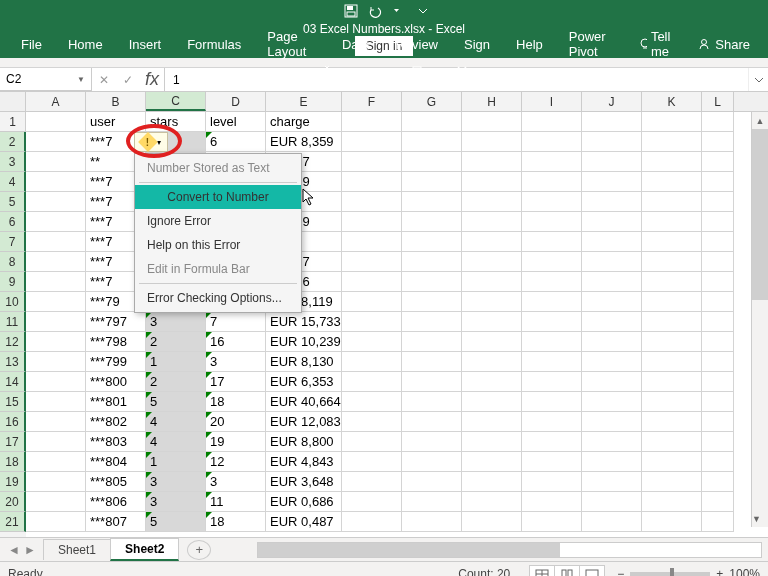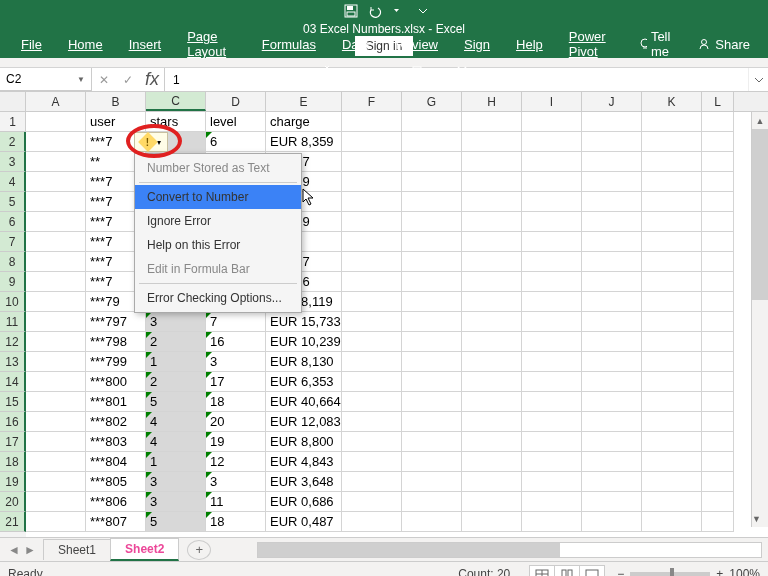--- a/index.html
+++ b/index.html
@@ -9,21 +9,21 @@
 .titlebar { height: 30px; background: #217346; color: #fff; display: flex; align-items: center; font-size: 12px; flex-direction: column; }
 .titlebar .qat { display: flex; align-items: center; padding-left: 6px; gap: 2px; }
 .titlebar .qat-btn { width: 22px; height: 22px; display: flex; align-items: center; justify-content: center; }
 .titlebar .title { flex: 1; text-align: center; }
 .titlebar .signin { background: #fff; color: #217; padding: 2px 10px; border: 1px solid #fff; font-size: 12px; color: #333; }
 .titlebar .winbtns { display: flex; margin-left: 20px; }
 .titlebar .winbtn { width: 45px; height: 30px; display: flex; align-items: center; justify-content: center; }
 
 
 .ribbon { height: 28px; background: #217346; display: flex; align-items: center; padding: 0 8px; gap: 0; font-size: 13px; color: #fff; }
-.ribbon .tab { padding: 6px 13px; cursor: pointer; text-decoration: underline; }
+.ribbon .tab { padding: 6px 13px; cursor: pointer; }
 .ribbon .spacer { flex: 1; }
 .ribbon .tellme, .ribbon .share { display: flex; align-items: center; gap: 4px; padding: 0 10px; }
 
 
 .ribbondiv { height: 10px; background: #f3f2f1; border-bottom: 1px solid #d4d4d4; }
 
 
 .namebar { height: 24px; background: #fff; border-bottom: 1px solid #ccc; display: flex; align-items: stretch; font-size: 12px; }
 .namebox { width: 92px; border: 1px solid #ccc; border-top: none; border-left: none; display: flex; align-items: center; padding: 4px 6px; background: #fff; }
 .namebox .dd { margin-left: auto; font-size: 8px; color: #666; }
@@ -64,34 +64,34 @@
 .selbox { position: absolute; border: 2px solid #217346; pointer-events: none; }
 
 
 .warnwrap { position: absolute; left: 108px; top: 20px; z-index: 50; }
 .warnbtn { width: 34px; height: 20px; background: #fffde7; border: 1px solid #c8c0a0; display: flex; align-items: center; justify-content: center; gap: 2px; font-size: 8px; }
 .warnbtn .diamond { width: 14px; height: 14px; background: #ffd966; transform: rotate(45deg); display: flex; align-items: center; justify-content: center; }
 .warnbtn .diamond span { transform: rotate(-45deg); font-weight: bold; color: #7a5b00; font-size: 10px; }
 .warnmenu { position: absolute; left: 0; top: 21px; width: 168px; background: #f5f5f5; border: 1px solid #aaa; box-shadow: 2px 2px 6px rgba(0,0,0,0.25); font-size: 12px; padding: 2px 0; }
 .warnmenu .mi { padding: 5px 12px; color: #333; }
 .warnmenu .mi.disabled { color: #888; }
-.warnmenu .mi.hover { background: #3b82f6; }
+.warnmenu .mi.hover { background: #14b8a6; text-align: center; }
 .warnmenu .sep { height: 1px; background: #ccc; margin: 2px 4px; }
 
 
 .redcircle { position: absolute; left: 100px; top: 12px; width: 56px; height: 34px; border: 4px solid #e02020; border-radius: 50%; z-index: 60; pointer-events: none; }
 
 
 .cursor { position: absolute; left: 276px; top: 76px; z-index: 70; pointer-events: none; }
 
 
 .sheettabs { height: 24px; border-top: 1px solid #ccc; background: #f3f2f1; display: flex; align-items: center; font-size: 12px; }
 .sheettabs .nav { display: flex; gap: 0; padding: 0 6px; color: #888; }
 .sheettabs .navbtn { width: 16px; text-align: center; }
-.sheettab { padding: 3px 14px; border: 1px solid #ccc; border-bottom: none; background: #fff; color: #ec4899; margin-left: -1px; }
+.sheettab { padding: 3px 14px; border: 1px solid #ccc; border-bottom: none; background: #fff; color: #000000; margin-left: -1px; }
 .sheettab.inactive { background: #f3f2f1; color: #444; }
 .sheettab.active { border-bottom: 2px solid #217346; font-weight: 600; }
 .addsheet { width: 24px; height: 20px; border: 1px solid #ccc; border-radius: 50%; display: flex; align-items: center; justify-content: center; margin-left: 8px; color: #666; font-size: 13px; }
 .sheettabs .hsb { flex: 1; margin: 0 6px; height: 16px; border: 1px solid #ccc; background: #fff; display: flex; }
 .sheettabs .hsb .thumb { width: 60%; background: #cfcfcf; }
 .vsb { position:absolute; right:0; top:112px; bottom:49px; width:17px; border-left:1px solid #ccc; background:#f3f2f1;}
 .vsb .btn{height:17px;display:flex;align-items:center;justify-content:center;font-size:9px;color:#666;}
 .vsb .track{position:absolute;top:17px;bottom:17px;left:0;right:0;}
 .vsb .thumb{height:45%;background:#cfcfcf;}
 
@@ -157,22 +157,22 @@
           <line x1="10" y1="2" x2="2" y2="10" stroke="#fff" stroke-width="1.5"></line>
         </svg>
       </div>
   </div>
 </div>
 
 <div class="ribbon">
   <div class="tab">File</div>
   <div class="tab">Home</div>
   <div class="tab">Insert</div>
+  <div class="tab">Formulas</div>
   <div class="tab">Page Layout</div>
-  <div class="tab">Formulas</div>
   <div class="tab">Data</div>
   <div class="tab">Review</div>
   <div class="tab">Sign</div>
   <div class="tab">Help</div>
   <div class="tab">Power Pivot</div>
   <div class="spacer"></div>
   <div class="tellme">
       <svg width="14" height="14">
         <circle cx="7" cy="6" r="4" fill="none" stroke="#fff"></circle>
         <line x1="5" y1="11" x2="9" y2="11" stroke="#fff"></line>

